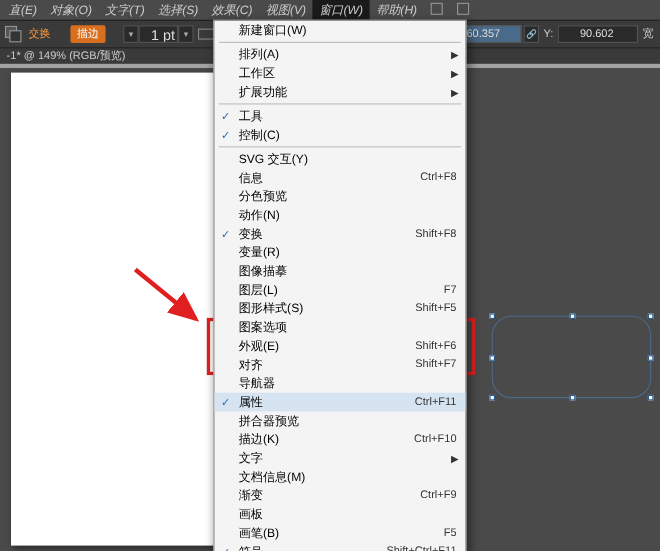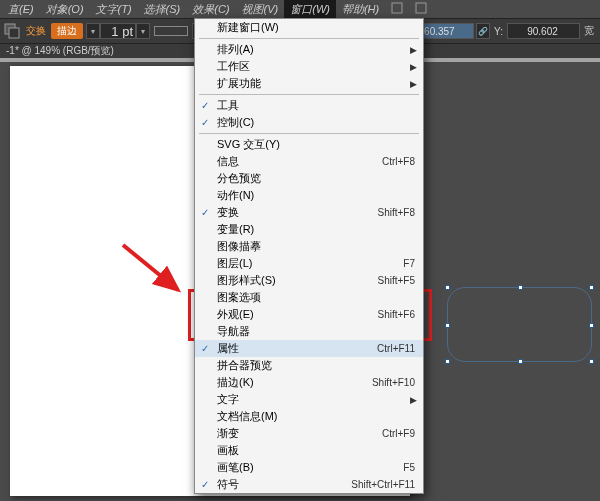--- a/index.html
+++ b/index.html
@@ -3,21 +3,21 @@
 <meta charset="utf-8">
 <style>
 * { margin:0; padding:0; box-sizing:border-box; font-family:"Microsoft YaHei",Arial,sans-serif; }
 body { width:600px; height:501px; background:#4a4a4a; overflow:hidden; position:relative; font-size:11px; }
 .menubar { display:flex; background:#4a4a4a; color:#ccc; height:18px; align-items:center; padding-left:2px; }
 .menubar .mi { padding:2px 6px; cursor:default;font-style:italic; }
 .menubar .mi.open { background:#1a1a1a; }
 .toolbar { background:#3a3a3a; border-top:1px solid #222; border-bottom:1px solid #222; height:26px; display:flex; align-items:center; color:#ccc; position:relative; }
 .tb-icon { width:20px; height:20px; margin:0 2px; display:flex; align-items:center; justify-content:center; }
 .swap { color:#ff9a3c; font-size:10px; padding:0 2px;font-family:Liberation Serif, serif; }
-.orange-btn { background:#d86f1e; color:#fff; padding:1px 6px; font-size:10px; border-radius:2px; margin:0 3px; }
+.orange-btn { background:#d86f1e; color:#fff; padding:1px 6px; font-size:10px; border-radius:2px; margin:0 16px; }
 .num-field { background:#2a2a2a; border:1px solid #555; color:#ddd; width:36px; height:16px; font-size:13px; text-align:right; padding-right:2px; }
 .dd { width:14px; height:16px; background:#2a2a2a; border:1px solid #555; color:#aaa; font-size:8px; display:flex; align-items:center; justify-content:center; }
 .dash { width:34px; height:10px; border:1px solid #888; margin:0 4px; }
 .lbl { font-size:10px; color:#ccc; margin:0 2px; }
 .coord-group { position:absolute; right:4px; display:flex; align-items:center; gap:2px; }
 .coord-field { background:#2a2a2a; border:1px solid #555; color:#ddd; width:73px; height:16px; font-size:10px; text-align:center; padding-right:2px; }
 .hl { background:#4a6a8a; }
 .tabbar { background:#3a3a3a; color:#ccc; height:18px; display:flex; align-items:center; padding-left:6px; font-size:10px; border-bottom:4px solid #a3a3a3; }
 .canvas { background:#4a4a4a; position:absolute; top:62px; left:0; right:0; bottom:0; }
 .page { position:absolute; left:10px; top:4px; width:400px; height:430px; background:#fff; box-shadow:2px 2px 6px rgba(0,0,0,.5); }
@@ -186,33 +186,37 @@
       <span class="sc">Shift+F5</span>
     </div>
     <div class="row">
       <span>图案选项</span>
     </div>
     <div class="row">
       <span>外观(E)</span>
       <span class="sc">Shift+F6</span>
     </div>
     <div class="row">
+      <span>对齐</span>
+      <span class="sc">Shift+F7</span>
+    </div>
+    <div class="row">
       <span>导航器</span>
     </div>
     <div class="row hl-row">
       <span class="chk">✓</span>
       <span>属性</span>
       <span class="sc">Ctrl+F11</span>
     </div>
     <div class="row">
       <span>拼合器预览</span>
     </div>
     <div class="row">
       <span>描边(K)</span>
-      <span class="sc">Shift+F10</span>
+      <span class="sc">Ctrl+F10</span>
     </div>
     <div class="row">
       <span>文字</span>
       <span class="sub">▶</span>
     </div>
     <div class="row">
       <span>文档信息(M)</span>
     </div>
     <div class="row">
       <span>渐变</span>

